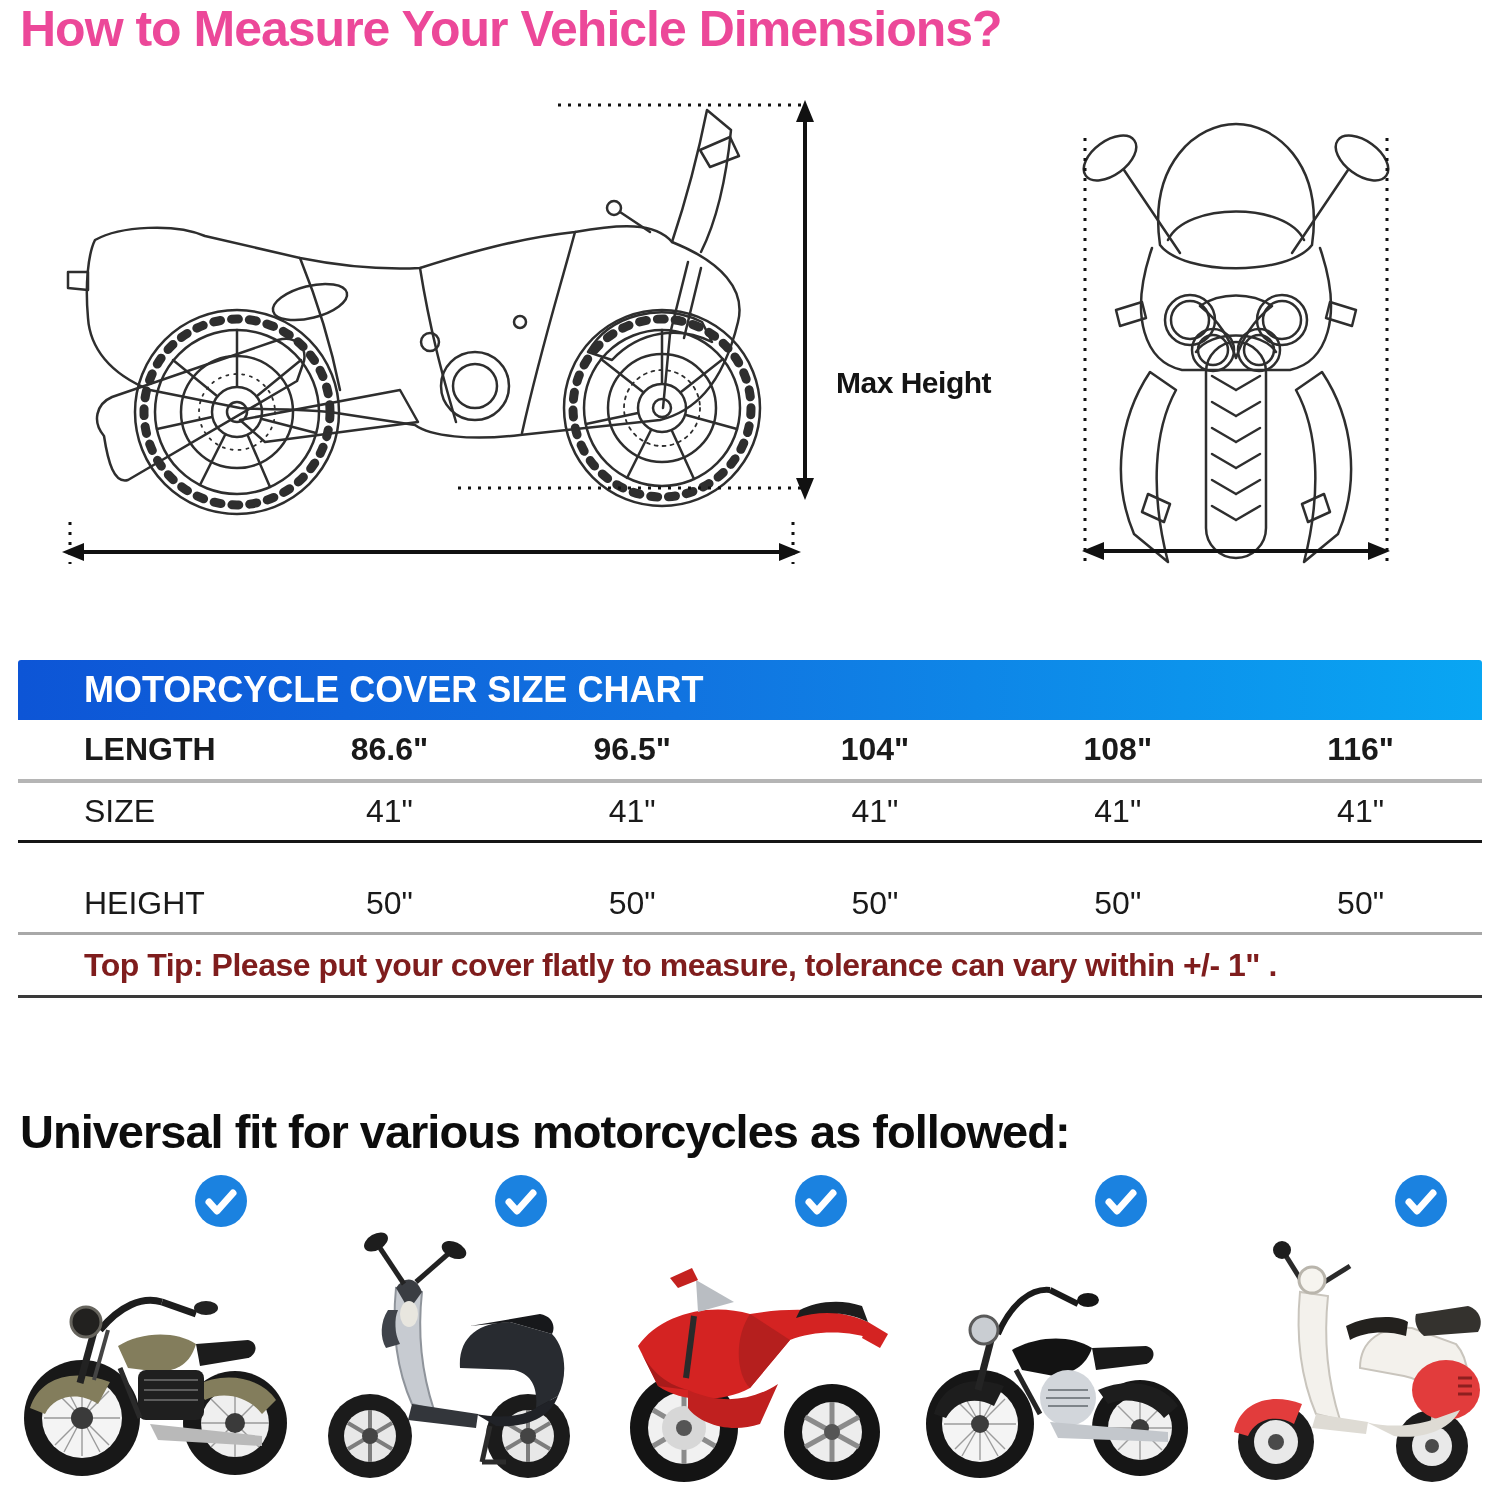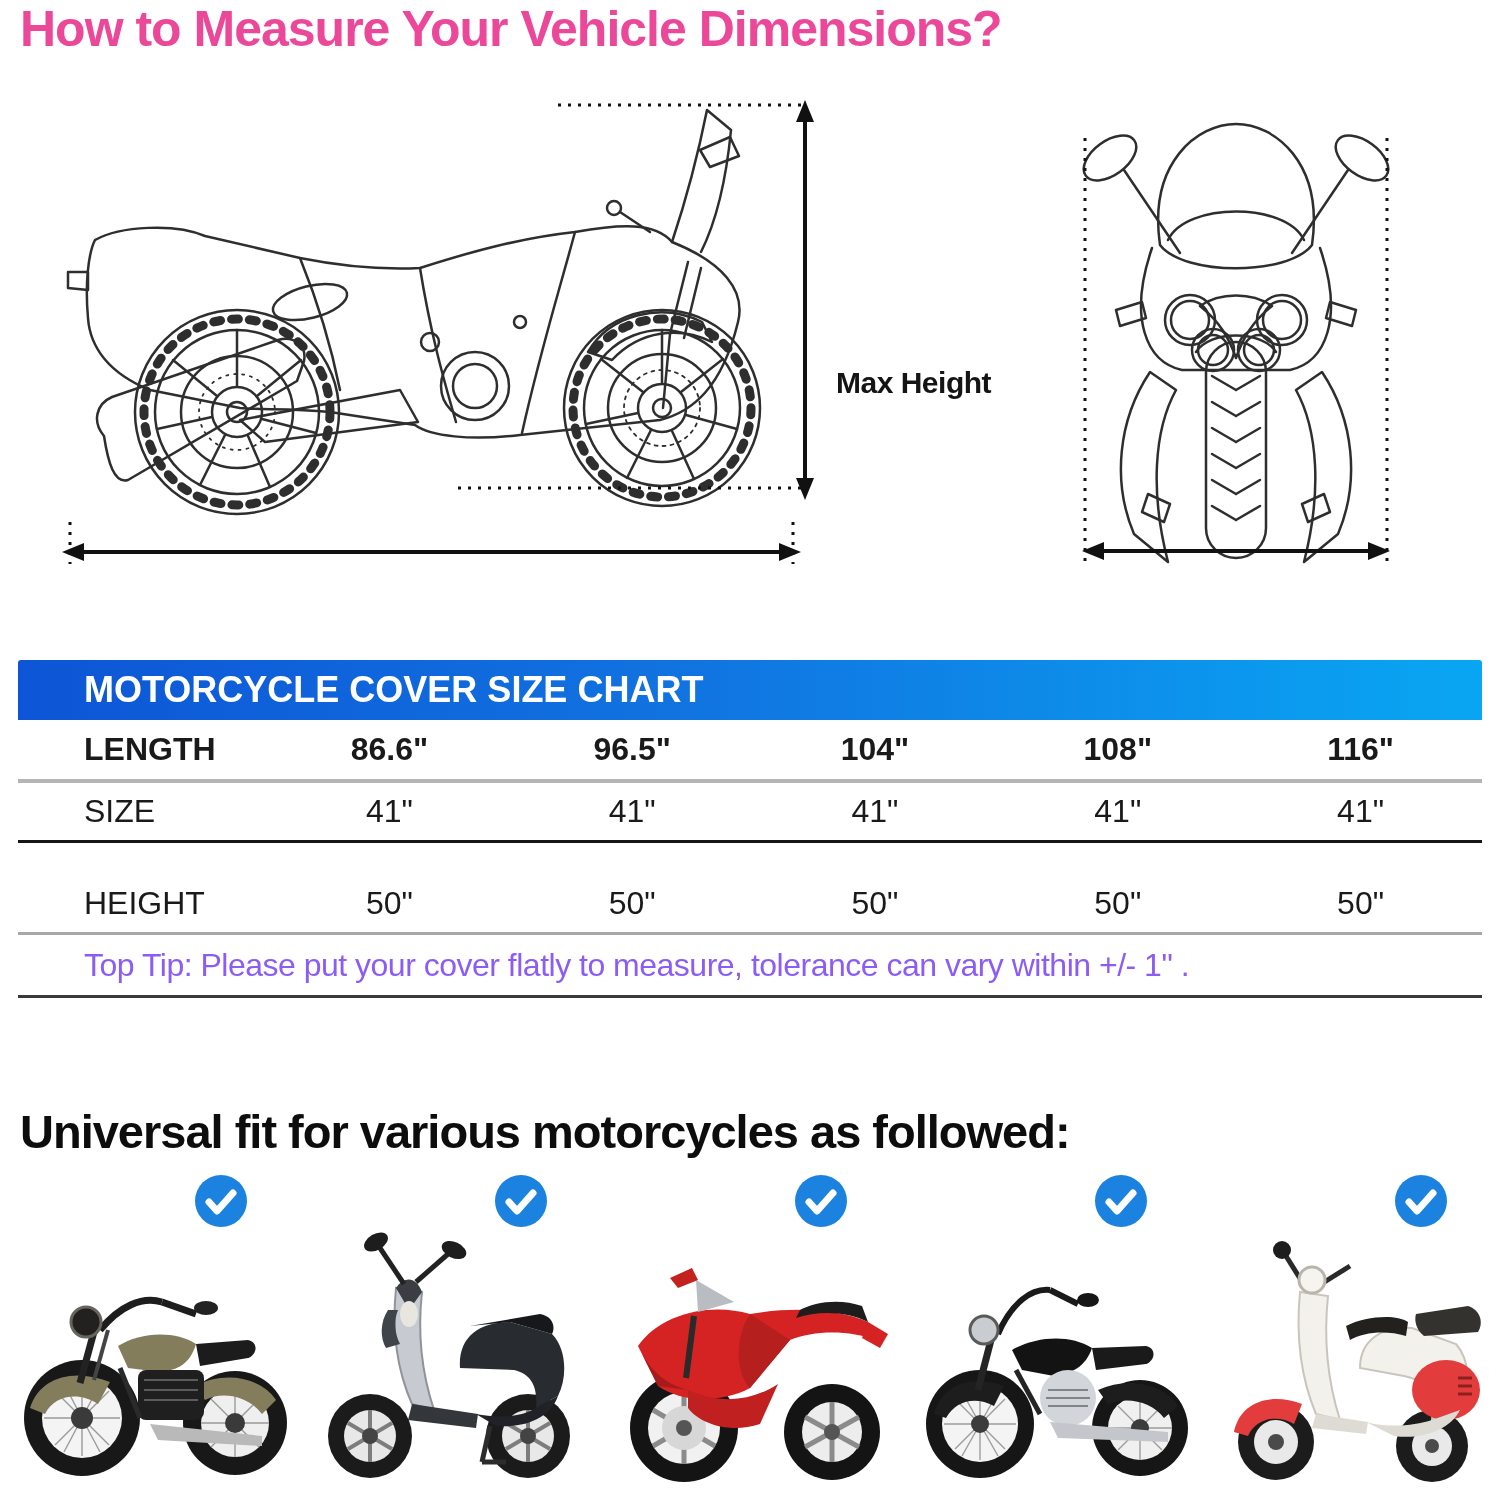--- a/index.html
+++ b/index.html
@@ -38,21 +38,21 @@
   .chart-row .c0{padding-left:66px;text-align:left;}
   .chart-row .c{text-align:center;}
   .row-size{height:62px;border-bottom:2px solid #2e2e2e;}
   .row-length{height:59px;border-bottom:4px solid #b5b5b5;font-weight:bold;}
   .row-width{height:57px;border-bottom:3px solid #161616;}
   .row-height{height:57px;border-bottom:3px solid #a8a8a8;margin-top:32px;}
   .tip-row{
     height:60px;display:flex;align-items:center;border-bottom:3px solid #3a3a3a;
   }
   .tip-row span{
-    padding-left:66px;font-size:32px;font-weight:normal;color:#8b5cf6;letter-spacing:-0.5px;
+    padding-left:66px;font-size:32px;font-weight:bold;color:#7f1d1d;letter-spacing:-0.5px;
   }
   
   .fit-heading{
     position:absolute;top:1104px;left:20px;width:1460px;
     font-size:47px;font-weight:bold;letter-spacing:-1px;color:#0d0d0d;
   }
   .bikes-row{
     position:absolute;top:1160px;left:0;width:1500px;height:328px;
     display:flex;
   }

